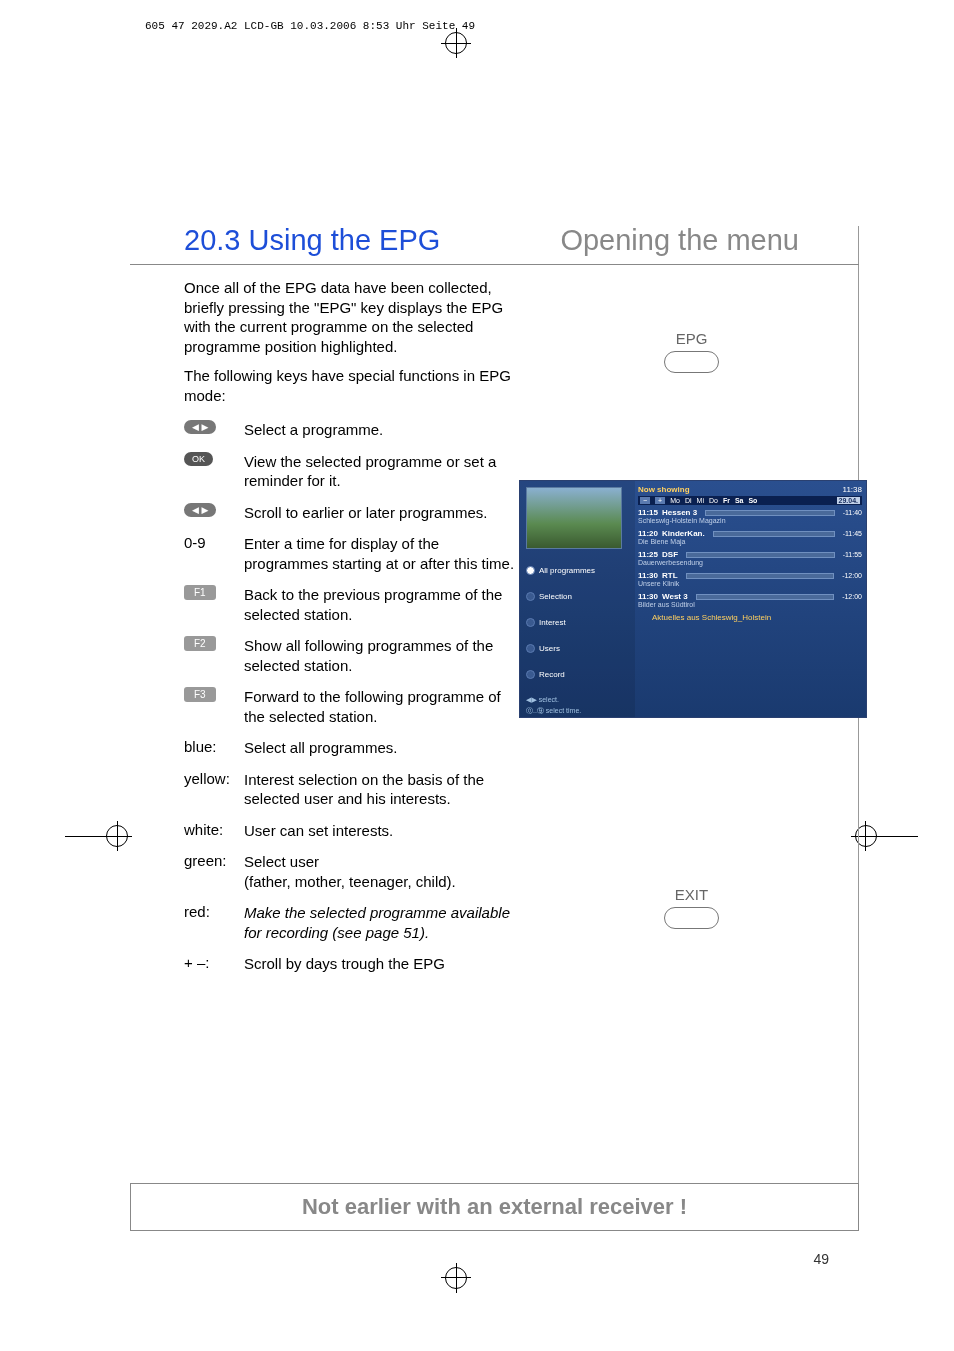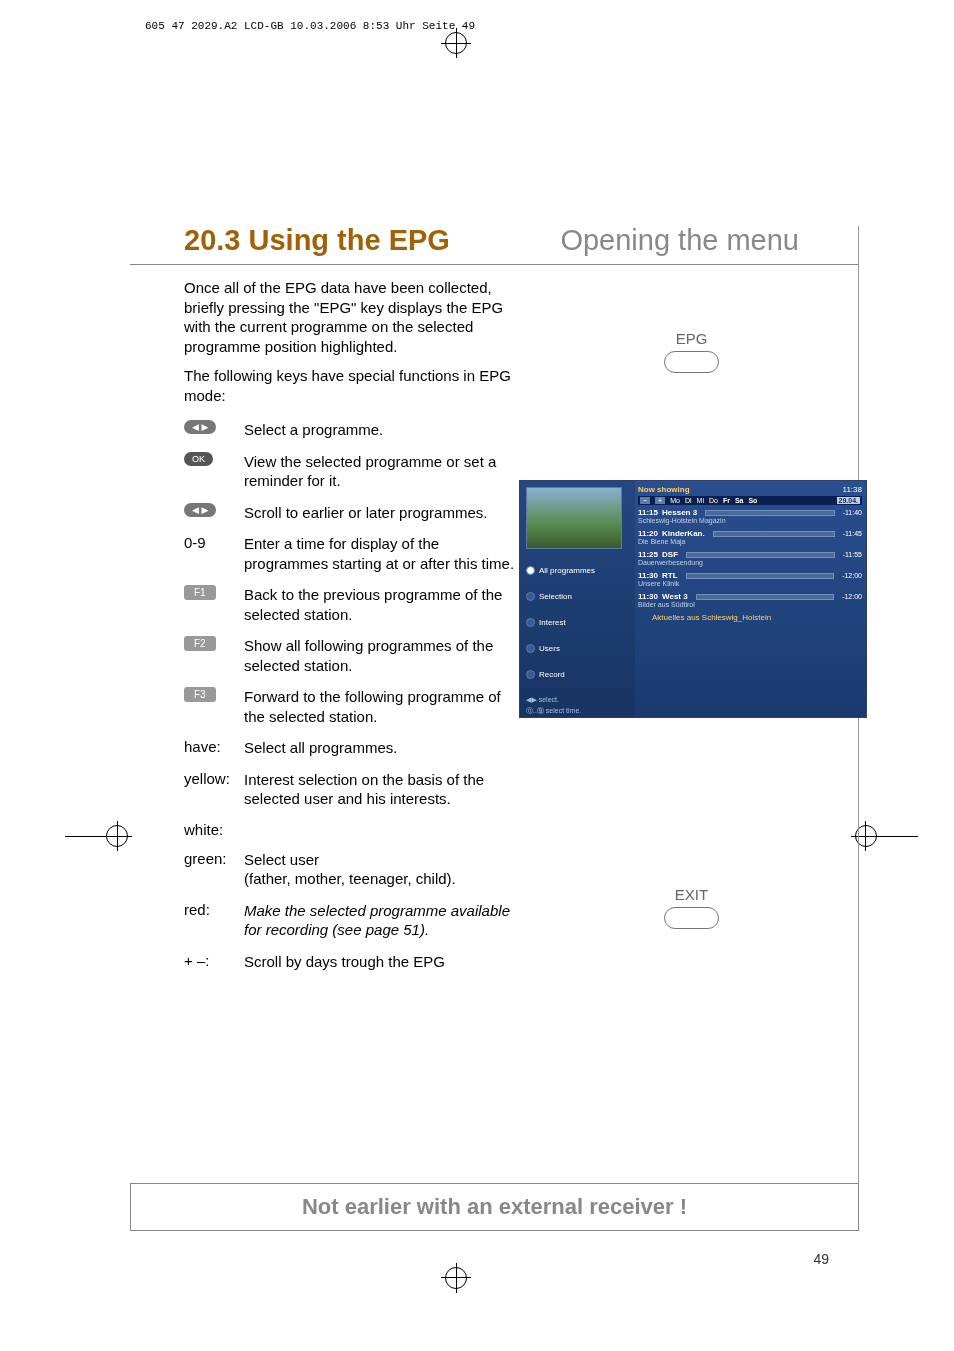--- a/index.html
+++ b/index.html
@@ -33,22 +33,22 @@
       border: 1px solid #000;
       border-radius: 50%;
     }
     .reg-cross-h { position: absolute; height: 1px; width: 30px; background:#000; }
     .reg-cross-v { position: absolute; width: 1px; height: 30px; background:#000; }
     .title-left {
       position: absolute;
       top: 94px;
       left: 54px;
       font-size: 29px;
-      font-weight: bold;
-      color: #a16207;
+      font-weight: normal;
+      color: #1d4ed8;
       text-align: center;
     }
     .title-right {
       position: absolute;
       top: 94px;
       right: 60px;
       font-size: 29px;
       font-weight: 500;
       color: #888;
     }
@@ -269,29 +269,30 @@
         </div>
         <div class="key-col-desc" style="white-space: pre-line;">Show all following programmes of the selected station.</div>
       </div>
       <div class="key-row">
         <div class="key-col-label">
           <span class="f-key">F3</span>
         </div>
         <div class="key-col-desc" style="white-space: pre-line;">Forward to the following programme of the selected station.</div>
       </div>
       <div class="key-row">
-        <div class="key-col-label">have:</div>
+        <div class="key-col-label">blue:</div>
         <div class="key-col-desc" style="white-space: pre-line;">Select all programmes.</div>
       </div>
       <div class="key-row">
         <div class="key-col-label">yellow:</div>
         <div class="key-col-desc" style="white-space: pre-line;">Interest selection on the basis of the selected user and his interests.</div>
       </div>
       <div class="key-row">
         <div class="key-col-label">white:</div>
+        <div class="key-col-desc" style="white-space: pre-line;">User can set interests.</div>
       </div>
       <div class="key-row">
         <div class="key-col-label">green:</div>
         <div class="key-col-desc" style="white-space: pre-line;">Select user
 (father, mother, teenager, child).</div>
       </div>
       <div class="key-row">
         <div class="key-col-label">red:</div>
         <div class="key-col-desc" style="white-space: pre-line; font-style: italic;">Make the selected programme available for recording (see page 51).</div>
       </div>

